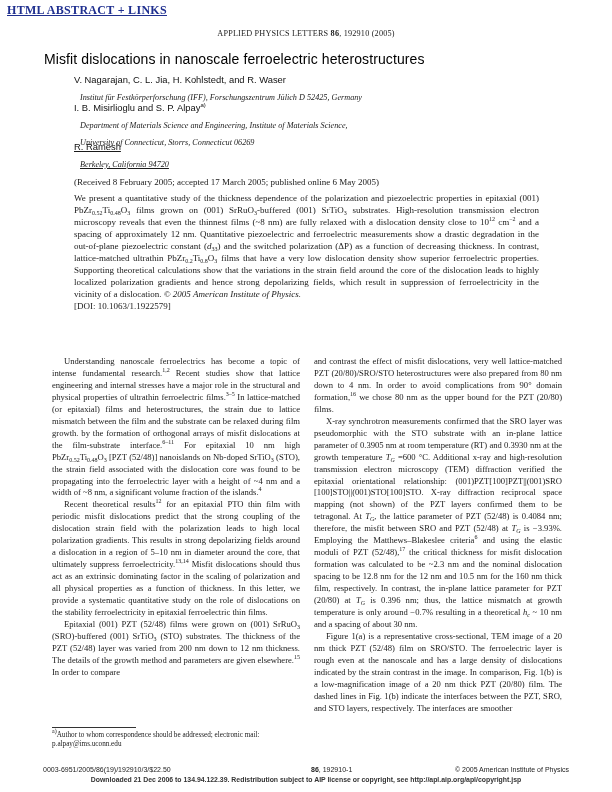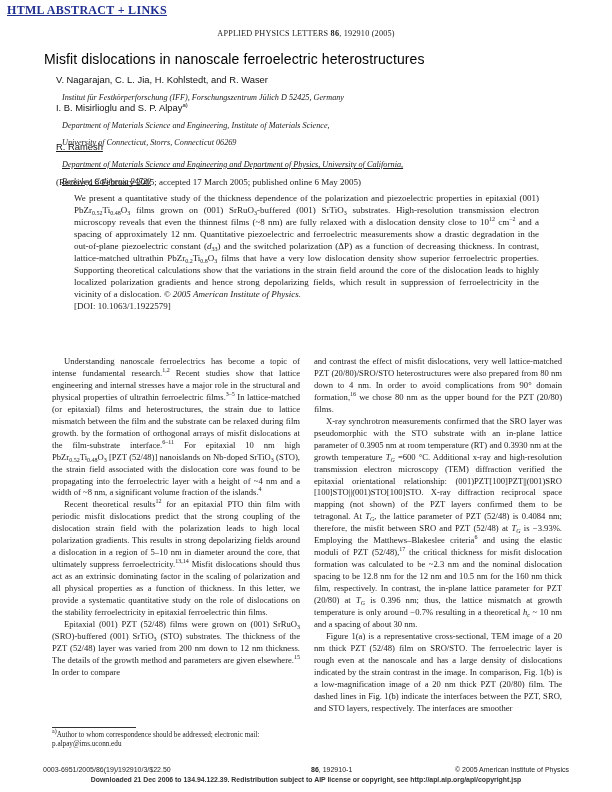--- a/index.html
+++ b/index.html
@@ -15,21 +15,21 @@
     }
     .running-head {
       position:absolute; left:0; width:612px; top:29px; text-align:center;
       font-size:8.2px; letter-spacing:0.2px;
     }
     .running-head b { font-weight:bold; }
     .title {
       position:absolute; left:44px; top:51px;
       font-size:14px; font-weight:normal; color:#000; letter-spacing:0.1px;
     }
-    .front { position:absolute; left:56px; width:470px; }
+    .front { position:absolute; left:74px; width:470px; }
     .authors { font-size:9.4px; margin:0; line-height:12px; color:#111; }
     .affil { font-size:8.2px; font-style:italic; margin:6px; line-height:11px; color:#222; }
     .dates { font-size:9px; line-height:12px; }
 
     .abstract {
       position:absolute; left:74px; top:192px; width:465px;
       font-size:9px; line-height:12px; text-align:justify;
     }
     .abstract .cr { font-style:italic; }
 
@@ -78,21 +78,20 @@
   <p class="authors sans">V. Nagarajan, C. L. Jia, H. Kohlstedt, and R. Waser</p>
   <p class="affil serif">Institut für Festkörperforschung (IFF), Forschungszentrum Jülich D 52425, Germany</p>
 </div>
 <div class="front" style="top:102px;">
   <p class="authors sans"><span>I. B. Misirlioglu and S. P. Alpay</span><sup>a)</sup></p>
   <p class="affil serif">Department of Materials Science and Engineering, Institute of Materials Science,</p>
   <p class="affil serif">University of Connecticut, Storrs, Connecticut 06269</p>
 </div>
 <div class="front" style="top:141px;text-decoration:underline;">
   <p class="authors sans">R. Ramesh</p>
-  <p class="affil serif">Department of Materials Science and Engineering and Department of Physics, University of California,</p>
   <p class="affil serif">Berkeley, California 94720</p>
 </div>
 
 <div class="front serif dates" style="top:176px;">(Received 8 February 2005; accepted 17 March 2005; published online 6 May 2005)</div>
 
 <div class="abstract serif"><span>We present a quantitative study of the thickness dependence of the polarization and piezoelectric properties in epitaxial (001) PbZr</span><sub>0.52</sub><span>Ti</span><sub>0.48</sub><span>O</span><sub>3</sub><span> films grown on (001) SrRuO</span><sub>3</sub><span>-buffered (001) SrTiO</span><sub>3</sub><span> substrates. High-resolution transmission electron microscopy reveals that even the thinnest films (~8 nm) are fully relaxed with a dislocation density close to 10</span><sup>12</sup><span> cm</span><sup>−2</sup><span> and a spacing of approximately 12 nm. Quantitative piezoelectric and ferroelectric measurements show a drastic degradation in the out-of-plane piezoelectric constant (</span><i>d</i><sub>33</sub><span>) and the switched polarization (ΔP) as a function of decreasing thickness. In contrast, lattice-matched ultrathin PbZr</span><sub>0.2</sub><span>Ti</span><sub>0.8</sub><span>O</span><sub>3</sub><span> films that have a very low dislocation density show superior ferroelectric properties. Supporting theoretical calculations show that the variations in the strain field around the core of the dislocation leads to highly localized polarization gradients and hence strong depolarizing fields, which result in suppression of ferroelectricity in the vicinity of a dislocation. </span><span class="cr">© 2005 American Institute of Physics.</span><br><span>[DOI: 10.1063/1.1922579]</span></div>
 
 <div class="col left serif">
   <p>Understanding nanoscale ferroelectrics has become a topic of intense fundamental research.<sup>1,2</sup> Recent studies show that lattice engineering and internal stresses have a major role in the structural and physical properties of ultrathin ferroelectric films.<sup>3–5</sup> In lattice-matched (or epitaxial) films and heterostructures, the strain due to lattice mismatch between the film and the substrate can be relaxed during film growth. by the formation of orthogonal arrays of misfit dislocations at the film-substrate interface.<sup>6–11</sup> For epitaxial 10 nm high PbZr<sub>0.52</sub>Ti<sub>0.48</sub>O<sub>3</sub> [PZT (52/48)] nanoislands on Nb-doped SrTiO<sub>3</sub> (STO), the strain field associated with the dislocation core was found to be propagating into the ferroelectric layer with a height of ~4 nm and a width of ~8 nm, a significant volume fraction of the islands.<sup>4</sup></p>
   <p>Recent theoretical results<sup>12</sup> for an epitaxial PTO thin film with periodic misfit dislocations predict that the strong coupling of the dislocation strain field with the polarization leads to high local polarization gradients. This results in strong depolarizing fields around a dislocation in a region of 5–10 nm in diameter around the core, that ultimately suppress ferroelectricity.<sup>13,14</sup> Misfit dislocations should thus act as an extrinsic dominating factor in the scaling of polarization and all physical properties as a function of thickness. In this letter, we provide a systematic quantitative study on the role of dislocations on the stability ferroelectricity in epitaxial ferroelectric thin films.</p>

